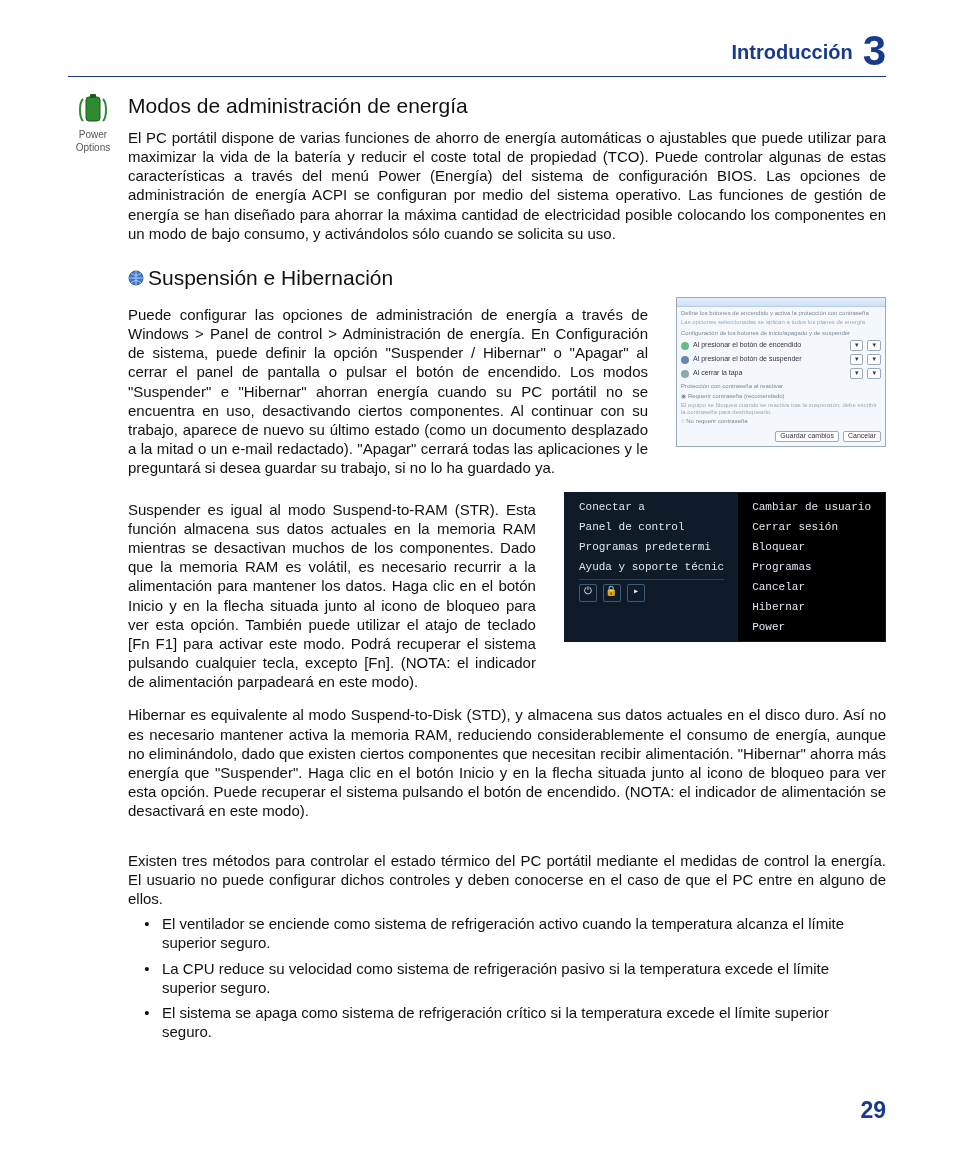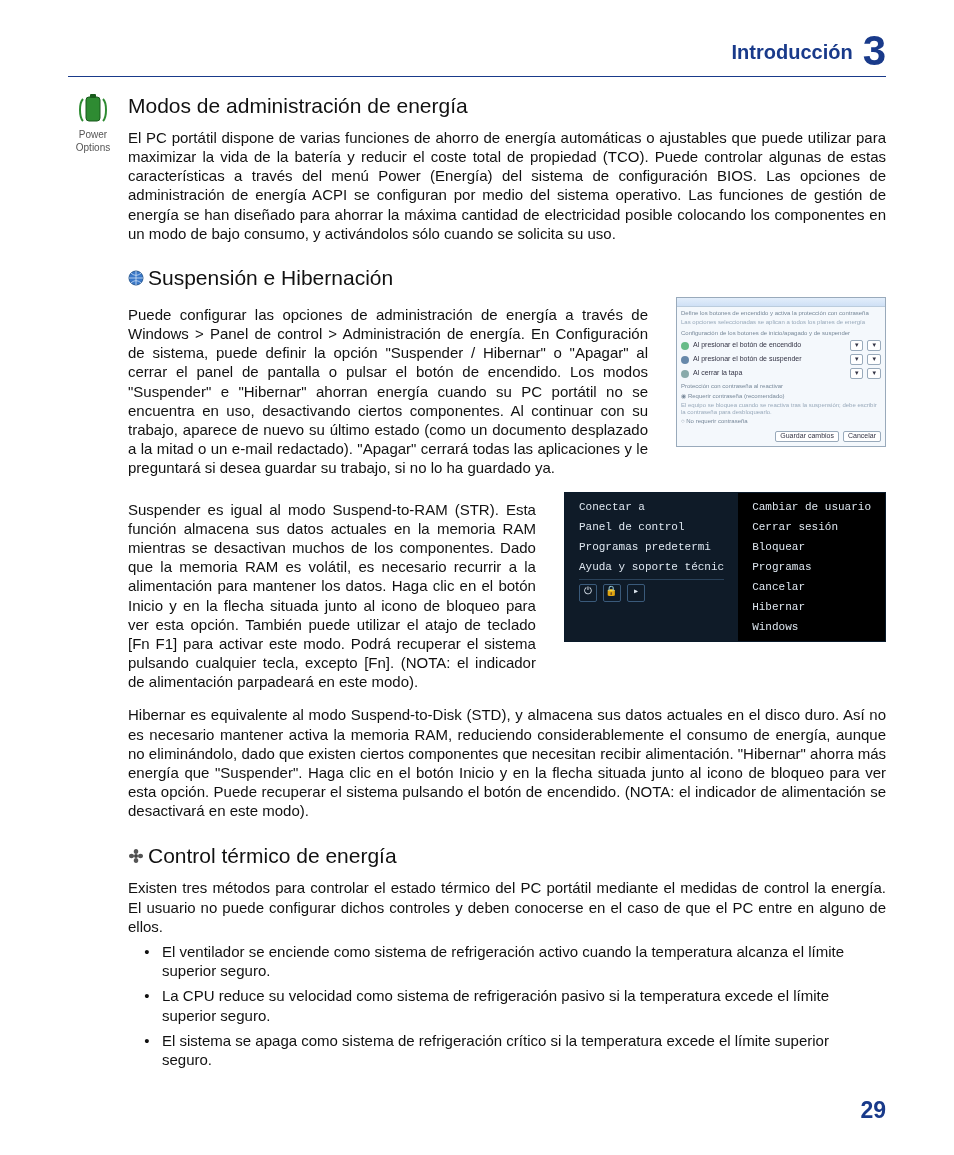--- a/index.html
+++ b/index.html
@@ -235,44 +235,33 @@
                 <span class="ficon">▸</span>
               </div>
             </div>
             <div class="col right">
               <div class="item">Cambiar de usuario</div>
               <div class="item">Cerrar sesión</div>
               <div class="item">Bloquear</div>
               <div class="item">Programas</div>
               <div class="item">Cancelar</div>
               <div class="item">Hibernar</div>
-              <div class="item">Windows</div>
+              <div class="item">Power</div>
             </div>
           </div>
         </div>
       </div>
 
       <p class="para">Hibernar es equivalente al modo Suspend-to-Disk (STD), y almacena sus datos actuales en el disco duro. Así no es necesario mantener activa la memoria RAM, reduciendo considerablemente el consumo de energía, aunque no eliminándolo, dado que existen ciertos componentes que necesitan recibir alimentación. "Hibernar" ahorra más energía que "Suspender". Haga clic en el botón Inicio y en la flecha situada junto al icono de bloqueo para ver esta opción. Puede recuperar el sistema pulsando el botón de encendido. (NOTA: el indicador de alimentación se desactivará en este modo).</p>
     </div>
   </div>
 
   <div class="sec">
     <div class="sec-margin-icon"></div>
     <div class="sec-body">
-      <div class="h2">
-        <span class="h2-inline-icon">
-          <svg width="16" height="16" viewBox="0 0 16 16">
-              <circle cx="8" cy="8" r="2" fill="#444"></circle>
-              <path d="M8 1 C11 1 11 6 8 6 C5 6 5 1 8 1 Z" fill="#555"></path>
-              <path d="M8 15 C5 15 5 10 8 10 C11 10 11 15 8 15 Z" fill="#555"></path>
-              <path d="M1 8 C1 5 6 5 6 8 C6 11 1 11 1 8 Z" fill="#555"></path>
-              <path d="M15 8 C15 11 10 11 10 8 C10 5 15 5 15 8 Z" fill="#555"></path>
-            </svg>
-        </span><span>Control térmico de energía</span>
-      </div>
       <p class="para" style="margin-bottom:4px">Existen tres métodos para controlar el estado térmico del PC portátil mediante el medidas de control la energía. El usuario no puede configurar dichos controles y deben conocerse en el caso de que el PC entre en alguno de ellos.</p>
       <ul class="bul">
         <li>El ventilador se enciende como sistema de refrigeración activo cuando la temperatura alcanza el límite superior seguro.</li>
         <li>La CPU reduce su velocidad como sistema de refrigeración pasivo si la temperatura excede el límite superior seguro.</li>
         <li>El sistema se apaga como sistema de refrigeración crítico si la temperatura excede el límite superior seguro.</li>
       </ul>
     </div>
   </div>
 
   <div class="pagenum">29</div>

